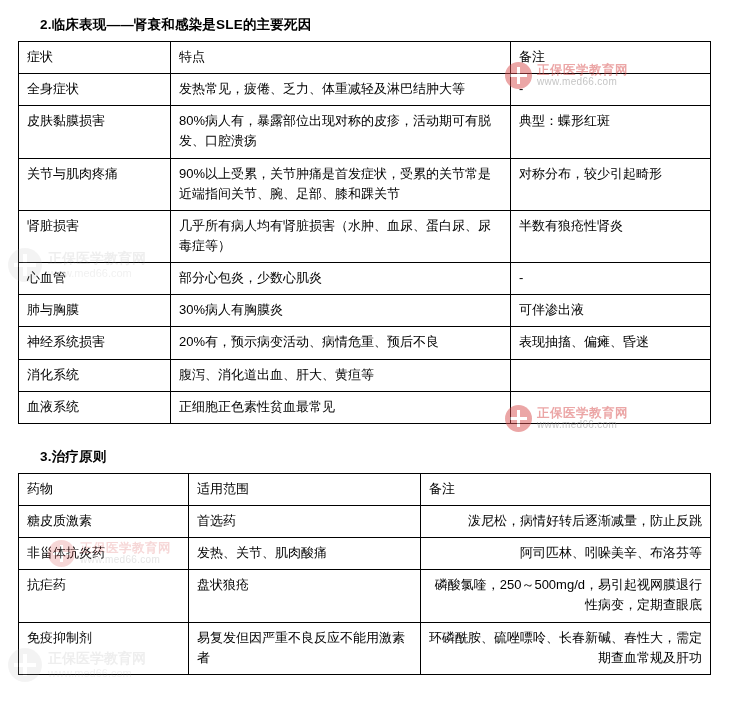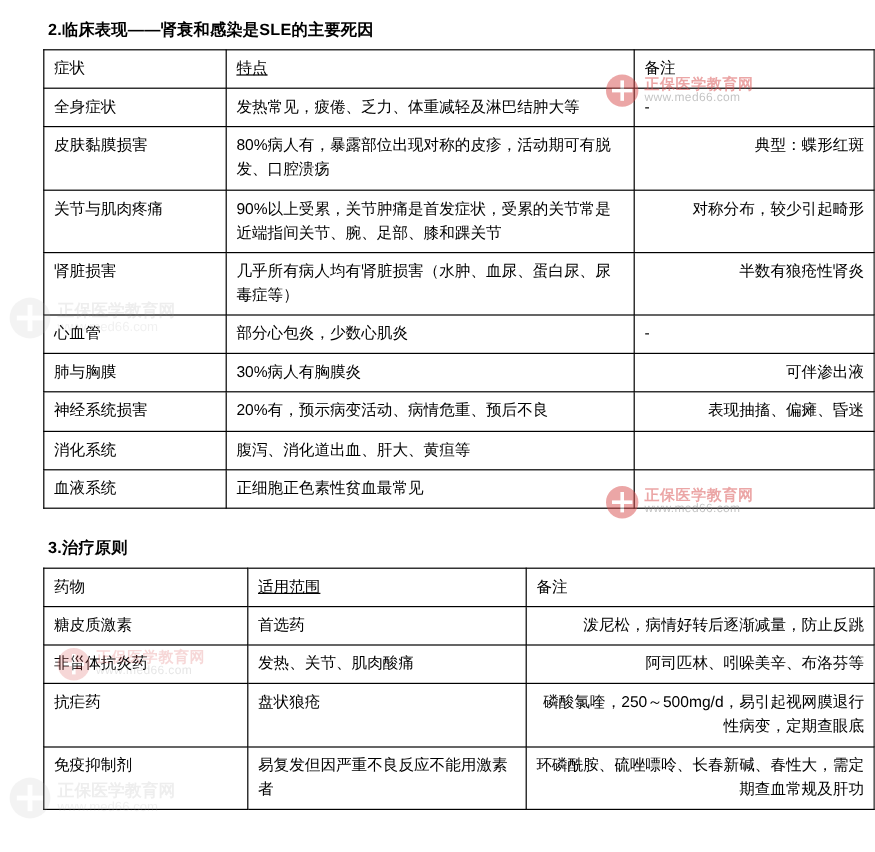--- a/index.html
+++ b/index.html
@@ -28,21 +28,20 @@
     letter-spacing: 0.2px;
     margin: 4px 0 7px 22px;
     color: #000;
   }
   .section-title-2 {
     margin-top: 24px;
   }
   table.doc-table {
     border-collapse: collapse;
     width: 692px;
-    margin-left: 18px;
     table-layout: fixed;
     background: transparent;
     padding-left: 13px;
   }
   table.doc-table td, table.doc-table th {
     border: 1px solid #000000;
     vertical-align: top;
     padding: 5px 8px 6px 8px;
     font-size: 13px;
     line-height: 1.55;
@@ -60,31 +59,29 @@
   
   .t2 col.c1 { width: 170px; }
   .t2 col.c2 { width: 232px; }
   .t2 col.c3 { width: 290px; }
 
   .hdr-cell {
     padding-left: 30px;
   }
   .hdr-cell-2 {
     padding-left: 14px;
-    text-decoration: underline;
   }
   .cell-c1 {
     padding-left: 22px;
   }
   .cell-c2 {
     padding-left: 14px;
   }
   .cell-c3 {
     padding-left: 14px;
-    text-align: right;
   }
   .center-ish {
     padding-left: 60px;
     text-align: right;
   }
   .dash {
     padding-left: 60px;
   }
 
   

